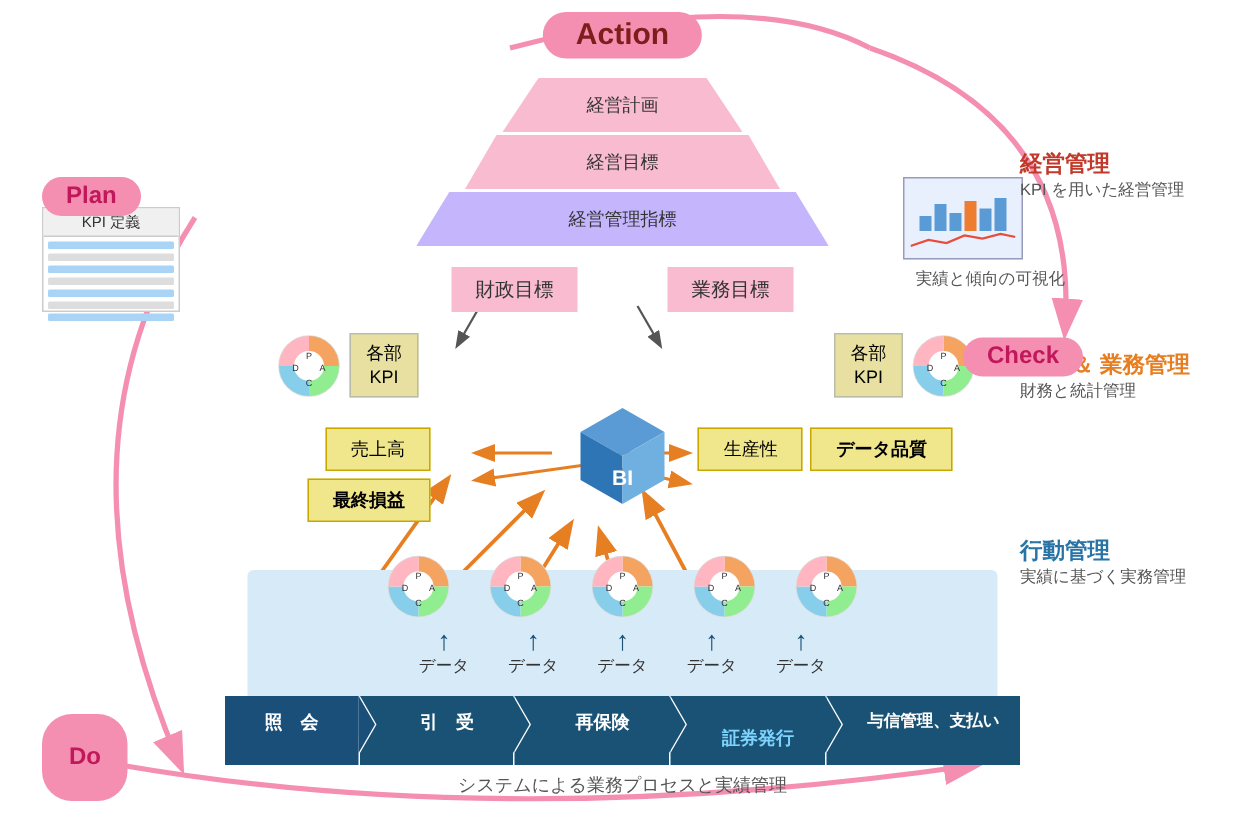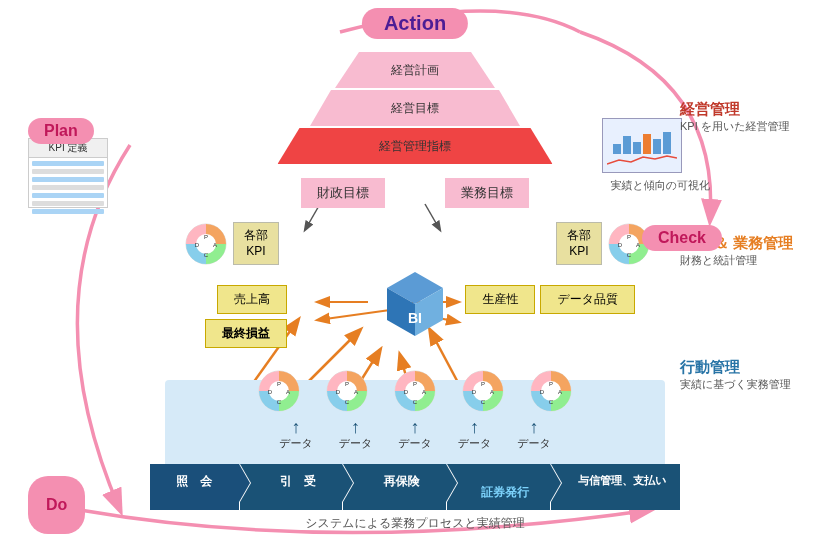--- a/index.html
+++ b/index.html
@@ -22,21 +22,21 @@
     .action-label {
       position: absolute;
       top: 8px;
       left: 50%;
       transform: translateX(-50%);
       background: #f48fb1;
       border-radius: 20px;
       padding: 4px 22px;
       font-size: 20px;
       font-weight: bold;
-      color: #4c1d95;
+      color: #7f1d1d;
       white-space: nowrap;
       z-index: 10;
     }
 
     
     .plan-label {
       position: absolute;
       top: 118px;
       left: 28px;
       background: #f48fb1;
@@ -101,21 +101,21 @@
 
     .color-orange { color: #e67e22; }
     .color-blue { color: #2874a6; }
     .color-red { color: #c0392b; }
 
     
     .kpi-doc {
       position: absolute;
       top: 138px;
       left: 28px;
-      width: 80px;
+      width: 92px;
       height: 70px;
       background: #fff;
       border: 1px solid #ccc;
     }
 
     .kpi-doc-title {
       font-size: 10px;
       color: #333;
       text-align: center;
       padding: 2px;
@@ -273,21 +273,21 @@
     <svg width="70" height="12" viewBox="0 0 70 12">
       <polyline points="0,10 12,6 24,8 36,3 48,5 60,2 70,4" stroke="#e74c3c" stroke-width="1.5" fill="none"></polyline>
     </svg>
   </div>
   <div style="position:absolute; top:178px; right:120px; font-size:11px; color:#555;">実績と傾向の可視化</div>
 
   <div style="position:absolute; top:52px; left:50%; transform:translateX(-50%); width:160px; height:36px; background:#f8bbd0; clip-path:polygon(15% 0%, 85% 0%, 100% 100%, 0% 100%); display:flex; align-items:center; justify-content:center; font-size:12px; color:#333; font-weight:500;">経営計画</div>
 
   <div style="position:absolute; top:90px; left:50%; transform:translateX(-50%); width:210px; height:36px; background:#f8bbd0; clip-path:polygon(10% 0%, 90% 0%, 100% 100%, 0% 100%); display:flex; align-items:center; justify-content:center; font-size:12px; color:#333; font-weight:500;">経営目標</div>
 
-  <div style="position:absolute; top:128px; left:50%; transform:translateX(-50%); width:275px; height:36px; background:#ef4444; clip-path:polygon(8% 0%, 92% 0%, 100% 100%, 0% 100%); display:flex; align-items:center; justify-content:center; font-size:12px; color:#333; font-weight:500;">経営管理指標</div>
+  <div style="position:absolute; top:128px; left:50%; transform:translateX(-50%); width:275px; height:36px; background:#c4b5fd; clip-path:polygon(8% 0%, 92% 0%, 100% 100%, 0% 100%); display:flex; align-items:center; justify-content:center; font-size:12px; color:#333; font-weight:500;">経営管理指標</div>
 
   <div style="position:absolute; top:178px; left:50%; transform:translateX(-50%); display:flex; gap:60px; align-items:center;">
     <div style="background:#f8bbd0; padding:6px 16px; font-size:13px; color:#333; font-weight:500;">財政目標</div>
     <div style="background:#f8bbd0; padding:6px 16px; font-size:13px; color:#333; font-weight:500;">業務目標</div>
   </div>
 
   <div style="position:absolute; top:222px; left:185px; display:flex; align-items:center; gap:6px;">
     <svg width="42" height="42" viewBox="0 0 42 42">
       <circle cx="21" cy="21" r="20" fill="white" stroke="#ddd" stroke-width="1"></circle>
       <path d="M21,21 L21,1 A20,20 0 0,1 41,21 Z" fill="#f4a460"></path>
@@ -331,21 +331,21 @@
 
       <polygon points="4,20 32,36 32,68 4,52" fill="#2e75b6"></polygon>
 
       <polygon points="60,20 32,36 32,68 60,52" fill="#70b0e0"></polygon>
       <text x="32" y="55" text-anchor="middle" font-size="14" font-weight="bold" fill="white">BI</text>
     </svg>
   </div>
 
   <div style="position:absolute; top:285px; right:195px; display:flex; flex-direction:row; gap:5px;">
     <div style="background:#f0e68c; border:1px solid #c8a800; padding:5px 16px; font-size:12px; font-weight:500; text-align:center;">生産性</div>
-    <div style="background:#f0e68c; border:1px solid #c8a800; padding:5px 16px; font-size:12px; font-weight:400; text-align:center;">データ品質</div>
+    <div style="background:#f0e68c; border:1px solid #c8a800; padding:5px 16px; font-size:12px; font-weight:700; text-align:center;">データ品質</div>
   </div>
 
   <div class="bottom-bg"></div>
 
   <div style="position:absolute; top:370px; left:50%; transform:translateX(-50%); display:flex; gap:26px; align-items:center; justify-content:center; width:490px; z-index:2;">
 
     <svg width="42" height="42" viewBox="0 0 42 42">
         <circle cx="21" cy="21" r="20" fill="white" stroke="#ddd" stroke-width="1"></circle>
         <path d="M21,21 L21,1 A20,20 0 0,1 41,21 Z" fill="#f4a460"></path>
         <path d="M21,21 L41,21 A20,20 0 0,1 21,41 Z" fill="#90ee90"></path>

